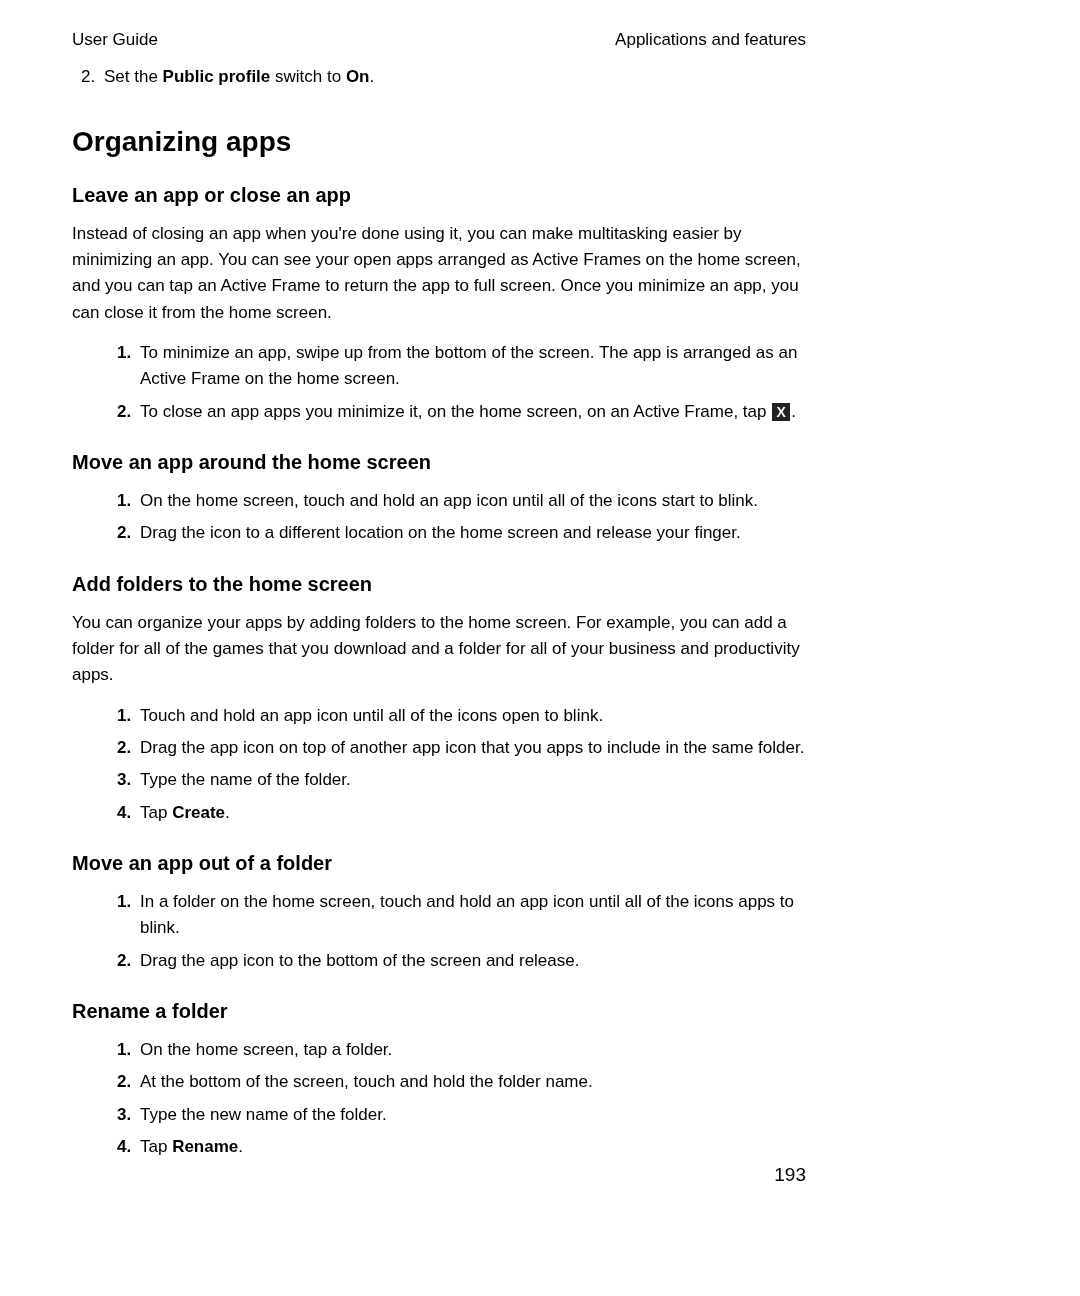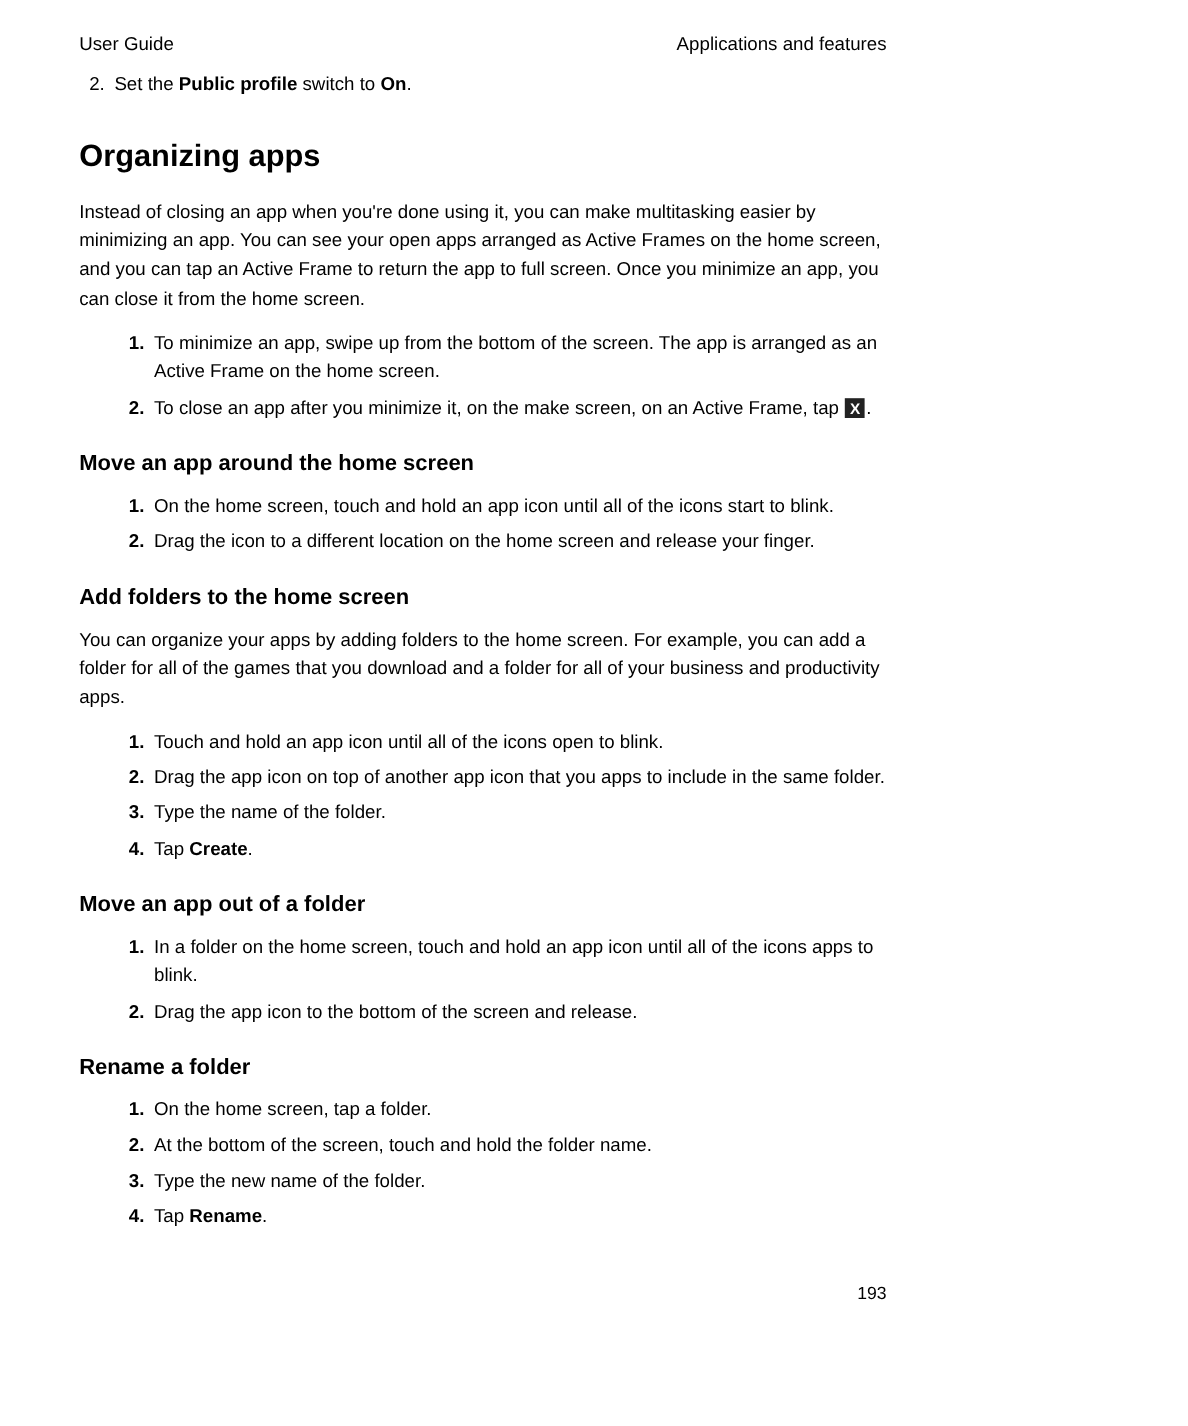--- a/index.html
+++ b/index.html
@@ -70,46 +70,47 @@
     color: #fff;
     font-weight: bold;
     font-size: 14px;
     line-height: 1;
     margin: 0 1px;
   }
   .page-number {
     position: absolute;
     bottom: 110px;
     right: 72px;
-    font-size: 16px;
+    font-size: 19px;
   }
 </style>
 </head>
 <body>
 
 <div class="page">
 
   <div class="header">
     <span>User Guide</span>
     <span>Applications and features</span>
   </div>
 
   <ol class="intro-list" start="2">
     <li>
       <span>Set the </span><span class="bold">Public profile</span><span> switch to </span><span class="bold">On</span><span>.</span>
     </li>
   </ol>
 
   <h1>Organizing apps</h1>
 
+  <h2>Leave an app or close an app</h2>
   <p class="body">Instead of closing an app when you're done using it, you can make multitasking easier by minimizing an app. You can see your open apps arranged as Active Frames on the home screen, and you can tap an Active Frame to return the app to full screen. Once you minimize an app, you can close it from the home screen.</p>
   <ol class="steps">
     <li>To minimize an app, swipe up from the bottom of the screen. The app is arranged as an Active Frame on the home screen.</li>
     <li>
-      <span>To close an app after you minimize it, on the make screen, on an Active Frame, tap </span><span class="close-icon">X</span><span>.</span>
+      <span>To close an app apps you minimize it, on the home screen, on an Active Frame, tap </span><span class="close-icon">X</span><span>.</span>
     </li>
   </ol>
 
   <h2>Move an app around the home screen</h2>
   <ol class="steps">
     <li>On the home screen, touch and hold an app icon until all of the icons start to blink.</li>
     <li>Drag the icon to a different location on the home screen and release your finger.</li>
   </ol>
 
   <h2>Add folders to the home screen</h2>

